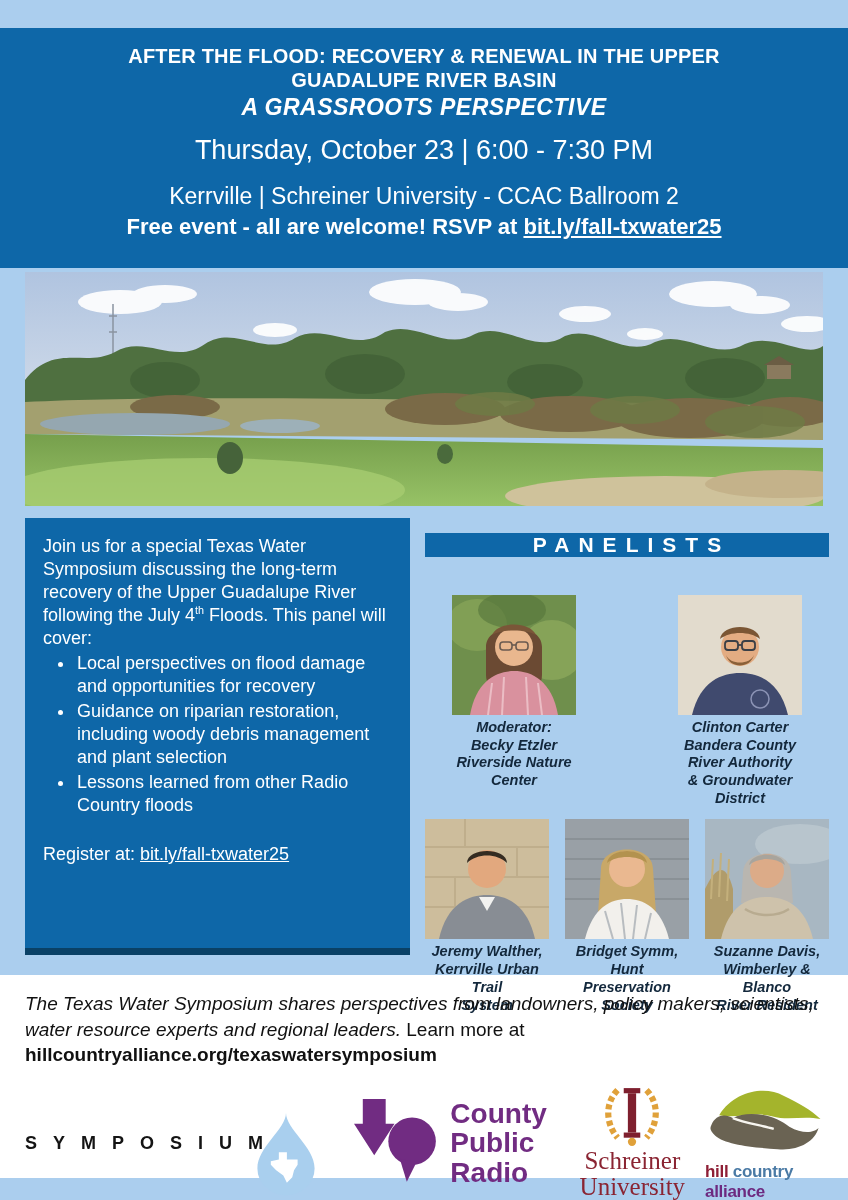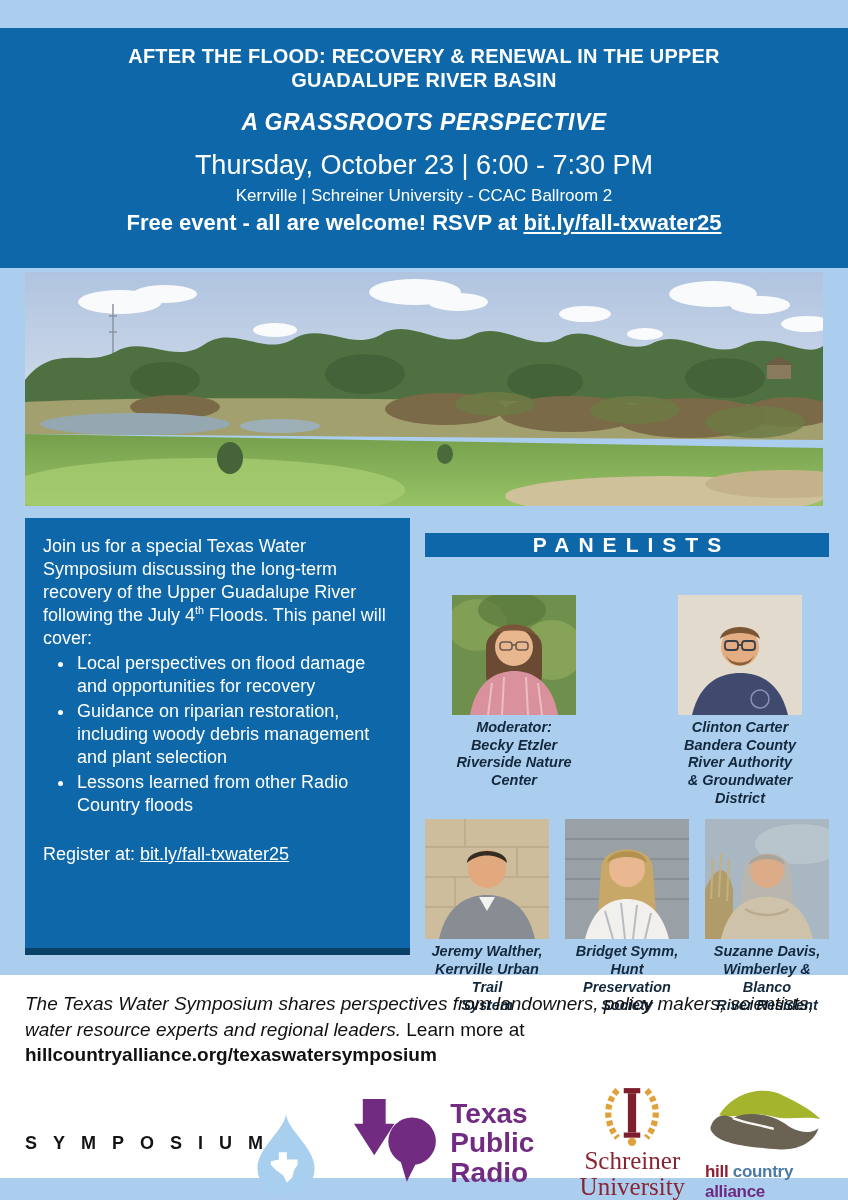--- a/index.html
+++ b/index.html
@@ -3,23 +3,23 @@
 <meta charset="utf-8">
 <style>
   html,body{margin:0;padding:0;}
   body{font-family:"Liberation Sans", sans-serif; background:#8fb6dd;}
   .page{position:relative;width:848px;height:1200px;background:#abceee;overflow:hidden;margin:0 auto;}
 
   
   .hero{margin-top:28px;height:240px;background:#0e67a8;color:#fff;text-align:center;
         display:flex;flex-direction:column;align-items:center;justify-content:flex-start;padding-top:16px;box-sizing:border-box;}
   .hero h1{margin:0 auto;max-width:700px;font-size:20px;line-height:1.2;font-weight:bold;letter-spacing:.2px;}
-  .hero .subtitle{font-size:23px;font-weight:bold;font-style:italic;letter-spacing:.5px;margin-top:17px;}
+  .hero .subtitle{font-size:23px;font-weight:bold;font-style:italic;letter-spacing:.5px;margin-top:2px;}
   .hero .datetime{font-size:27px;font-weight:400;margin-top:14px;}
-  .hero .location{font-size:17px;font-weight:400;margin-top:5px;}
+  .hero .location{font-size:23px;font-weight:400;margin-top:17px;}
   .hero .freeline{font-size:22px;font-weight:bold;margin-top:4px;}
   .link{color:inherit;text-decoration:underline;cursor:pointer;}
 
   
   .photo{margin:4px 25px 0;height:234px;}
   .photo svg{display:block;width:100%;height:100%;}
 
   
   .columns{display:flex;margin:12px 25px 0;gap:15px;height:437px;}
   .info-box{flex:0 0 385px;box-sizing:border-box;background:#0e67a8;border-bottom:7px solid #0a4166;
@@ -308,21 +308,21 @@
       </div>
 
       <div class="logo tpr">
         <svg width="88" height="92" viewBox="0 0 100 104">
           <g fill="#712c82">
             <path d="M10,2 L36,2 L36,30 L46,30 L23,66 L0,30 L10,30 Z"></path>
             <circle cx="66" cy="50" r="27"></circle>
             <path d="M52,70 L60,96 L71,74 Z"></path>
           </g>
         </svg>
-        <div class="tpr-text">Texas
+        <div class="tpr-text">County
 Public
 Radio</div>
       </div>
 
       <div class="logo schreiner">
         <svg width="62" height="60" viewBox="0 0 60 58">
           <path d="M16,4 C4,16 4,36 16,50" stroke="#e0a13a" stroke-width="6" fill="none" stroke-dasharray="5 3"></path>
           <path d="M44,4 C56,16 56,36 44,50" stroke="#e0a13a" stroke-width="6" fill="none" stroke-dasharray="5 3"></path>
           <rect x="22" y="2" width="16" height="5" fill="#7e1f2e"></rect>
           <rect x="26" y="7" width="8" height="38" fill="#7e1f2e"></rect>

